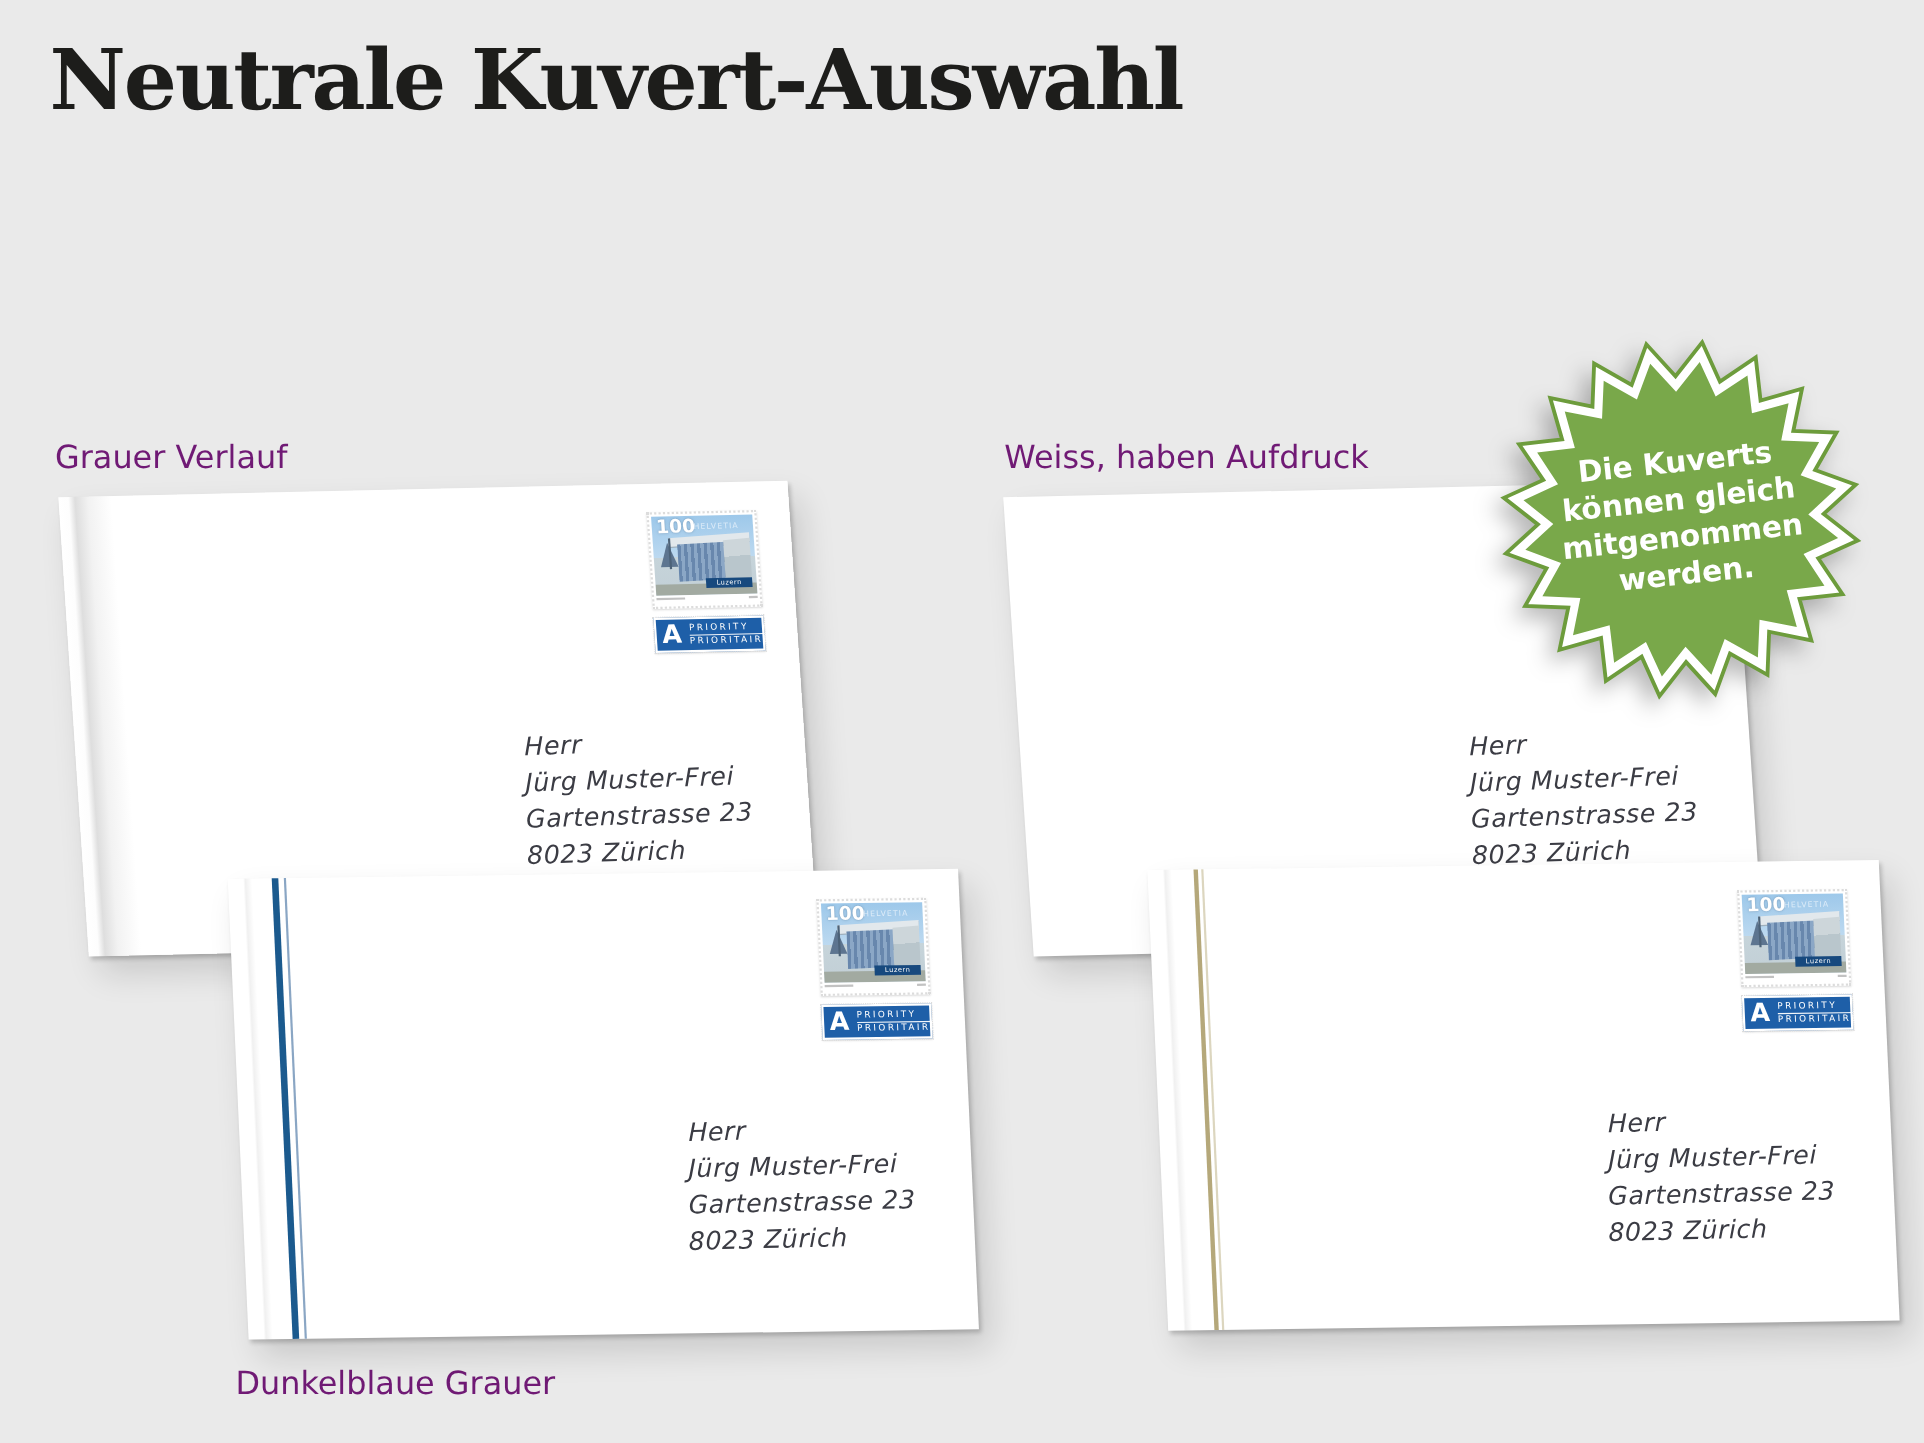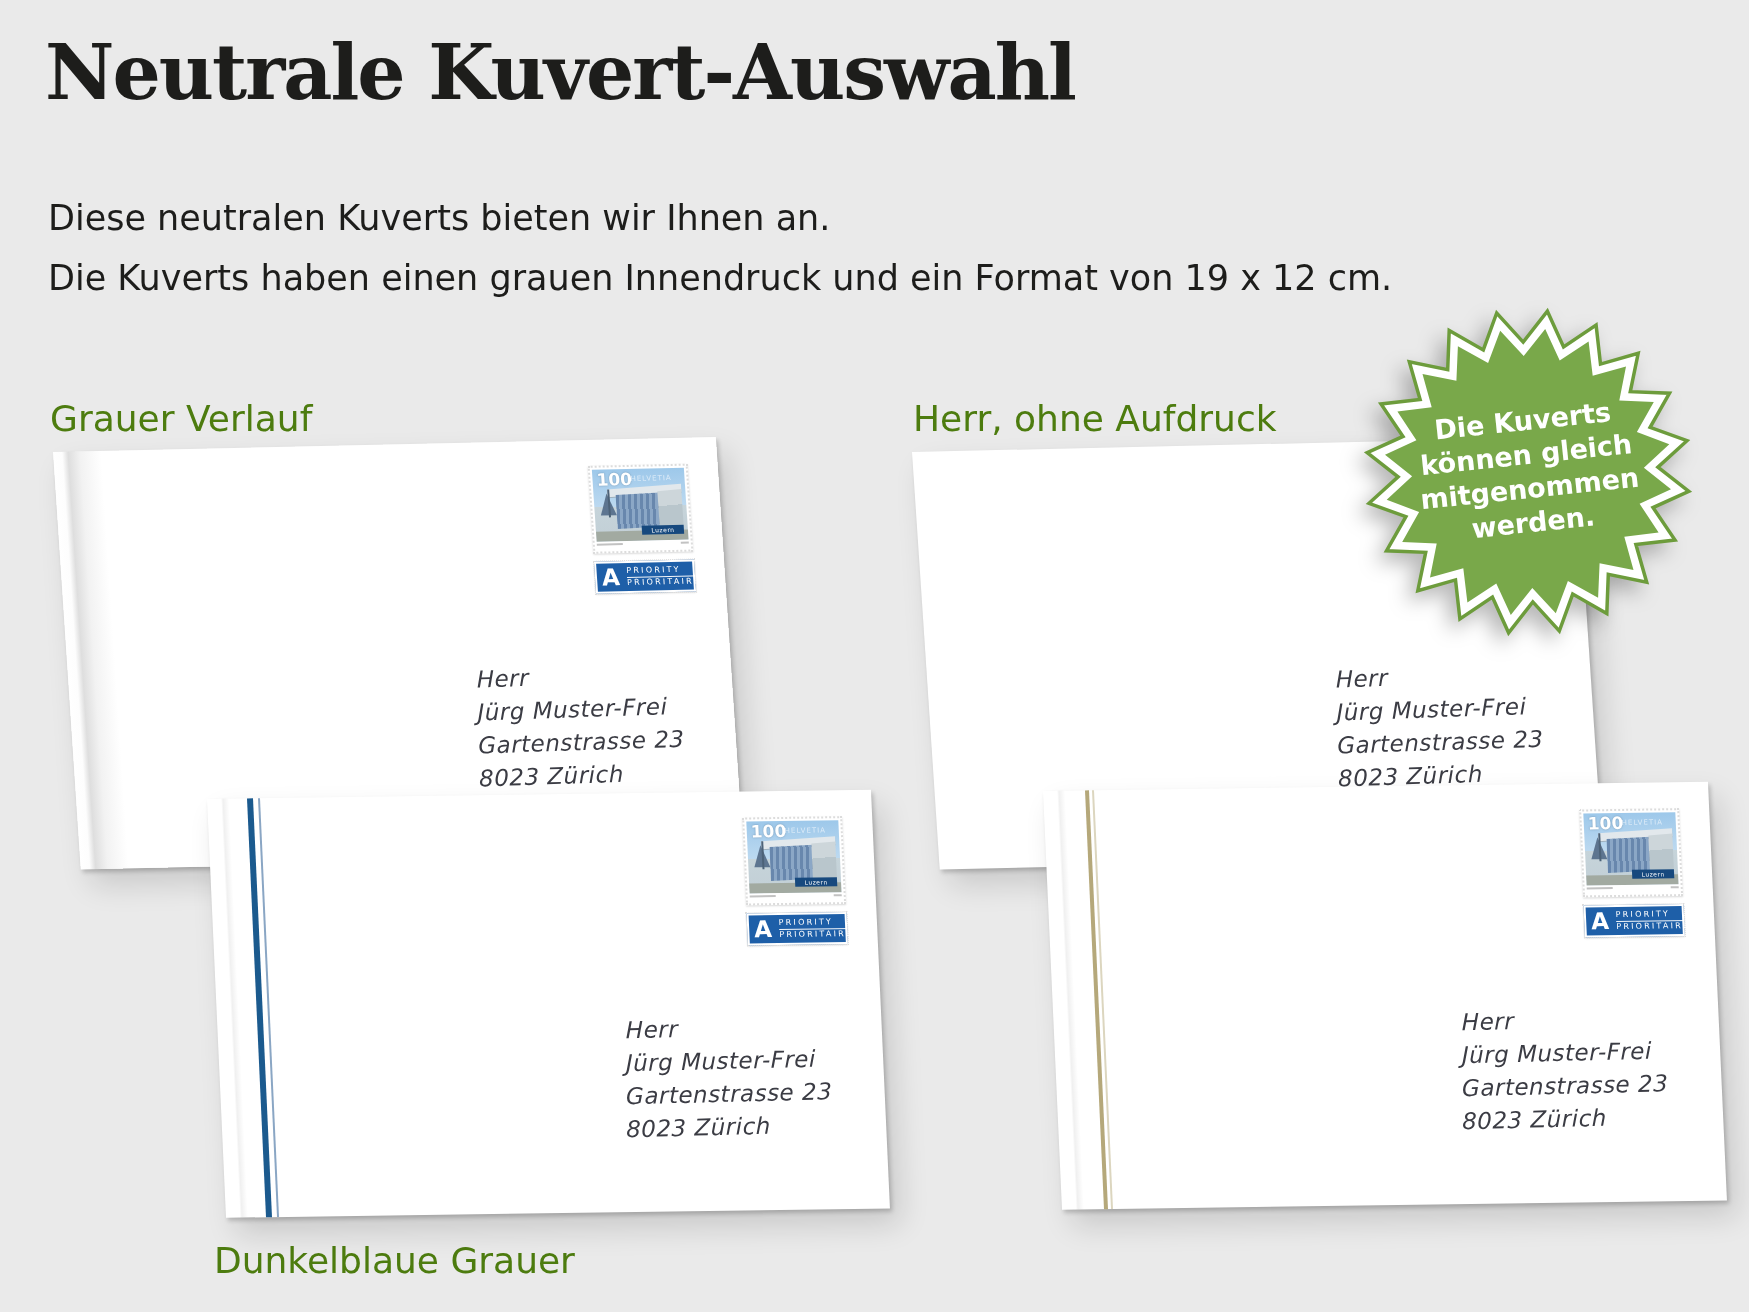--- a/index.html
+++ b/index.html
@@ -9,21 +9,21 @@
   .page-title{
     position:absolute;left:45px;top:28px;
     font-family:"DejaVu Serif","Liberation Serif",serif;
     font-weight:700;font-size:76px;letter-spacing:-2px;color:#1d1d1b;
   }
   .intro{
     position:absolute;left:48px;top:188px;
     font-size:35px;line-height:60px;color:#1d1d1b;
   }
   .env-label{
-    position:absolute;font-size:36px;color:#4d7c0f;white-space:nowrap;
+    position:absolute;font-size:29px;color:#701a75;white-space:nowrap;
   }
   .label-1{left:50px;top:398px;}
   .label-2{left:913px;top:398px;}
   .label-3{left:214px;top:1240px;}
   .label-4{left:1051px;top:1240px;}
 
   
   .envelope{
     position:absolute;background:#ffffff;
     box-shadow:2px 3px 4px rgba(0,0,0,.20), 10px 16px 30px rgba(0,0,0,.14);
@@ -101,27 +101,23 @@
     color:#fff;font-weight:700;font-size:27px;line-height:34px;text-align:center;
   }
 </style>
 </head>
 <body>
 
 <div class="stage">
 
   <div class="page-title">Neutrale Kuvert-Auswahl</div>
 
-  <div class="intro">
-    <div>Diese neutralen Kuverts bieten wir Ihnen an.</div>
-    <div>Die Kuverts haben einen grauen Innendruck und ein Format von 19 x 12 cm.</div>
-  </div>
 
   <div class="env-label label-1">Grauer Verlauf</div>
-  <div class="env-label label-2">Herr, ohne Aufdruck</div>
+  <div class="env-label label-2">Weiss, haben Aufdruck</div>
   <div class="env-label label-3">Dunkelblaue Grauer</div>
 
   <div class="envelope env-1">
     <div class="stamp-block">
       <div class="stamp">
         <div class="stamp-img">
           <div class="bld-roof"></div>
           <div class="bld-glass"></div>
           <div class="bld-solid"></div>
           <div class="bld-spire"></div>

